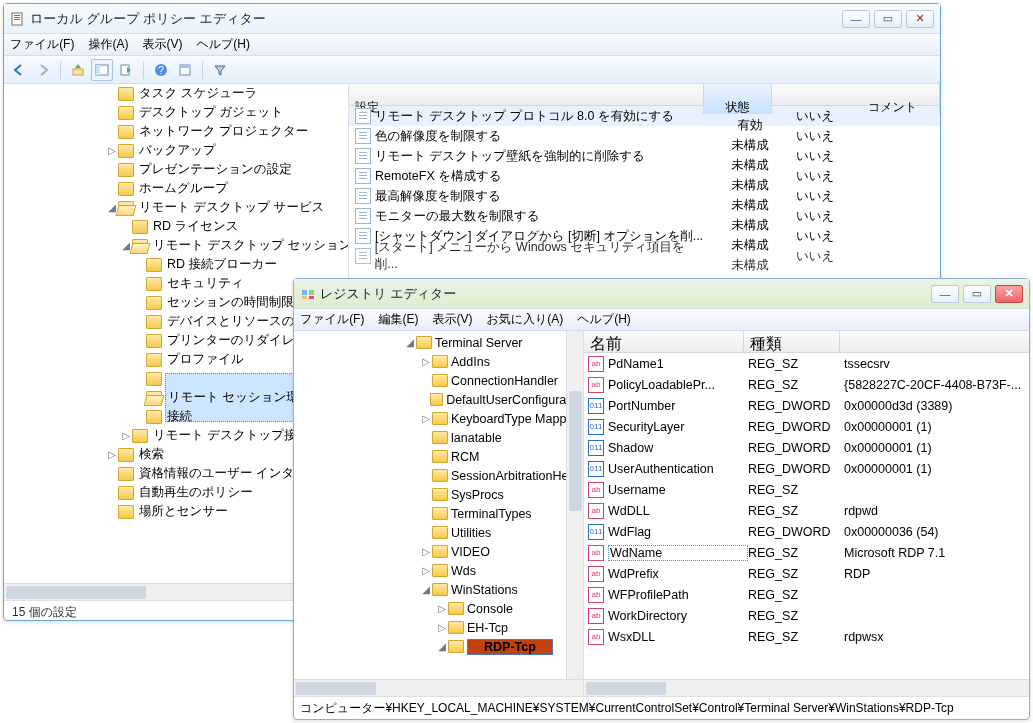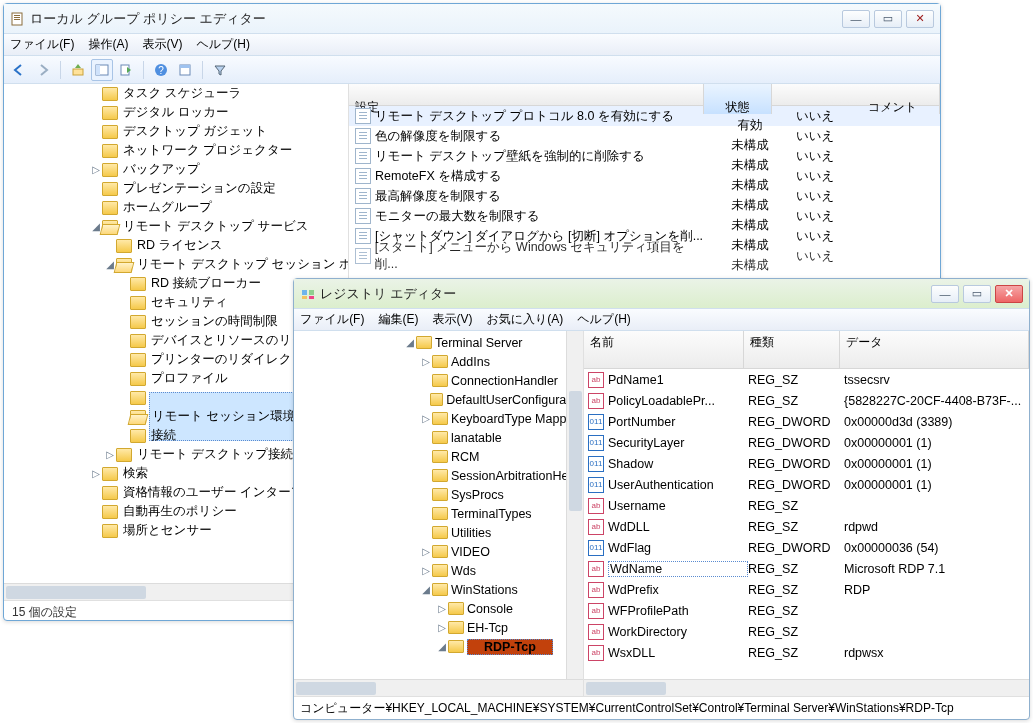--- a/index.html
+++ b/index.html
@@ -14,21 +14,21 @@
 .menubar { height: 22px; background: linear-gradient(#fafcff,#e9eef7); border-bottom: 1px solid #d0dfee; display: flex; align-items: center; padding: 0 6px; font-size: 12px; }
 .menubar span { margin-right: 14px; }
 .toolbar { height: 28px; background: linear-gradient(#f8fbff,#e5eefb); border-bottom: 1px solid #d0dfee; display: flex; align-items: center; padding: 0 4px; gap: 2px; }
 .tbtn { width: 22px; height: 22px; display: flex; align-items: center; justify-content: center; border: 1px solid transparent; border-radius: 2px; }
 .tsep { width: 1px; height: 18px; background: #c8d6e8; margin: 0 4px; }
 
 
 #gpe { left: 3px; top: 3px; width: 938px; height: 618px; }
 #gpe .body { display: flex; height: 516px; }
 #gpe .tree { width: 345px; border-right: 1px solid #e0e0e0; overflow: hidden; padding: 2px 0 0 0; font-size: 12.5px; position: relative; }
-#gpe .tree .inner { position: absolute; left: 0; top: 0; width: 380px; }
+#gpe .tree .inner { position: absolute; left: 16px; top: 0; width: 380px; }
 #gpe .tree .hsb { position: absolute; left: 0; right: 0; bottom: 0; height: 17px; background: #f0f0f0; border-top: 1px solid #dcdcdc; display: flex; }
 #gpe .tree .hsb .thumb { width: 140px; height: 13px; margin: 2px; background: #cfd8e2; border-radius: 2px; }
 #gpe .status { height: 22px; border-top: 1px solid #e0e0e0; font-size: 12px; padding: 3px 8px; color: #333; }
 
 .tnode { display: flex; align-items: center; height: 19px; padding-left: 0; white-space: nowrap; }
 .tnode .tw { width: 12px; text-align: center; color: #6b7b8c; font-size: 10px; }
 .tnode .fold { width: 16px; height: 14px; margin-right: 3px; background: linear-gradient(#ffe9a8,#f5c94a); border: 1px solid #d2a82f; border-radius: 1px; position: relative; }
 .tnode .fold.open::before { content: ""; position: absolute; left: -2px; top: 3px; width: 16px; height: 9px; background: linear-gradient(#fff2c8,#fdd87a); border: 1px solid #d2a82f; transform: skewX(-14deg); }
 .tnode.sel .lbl { background: #cde6ff; border: 1px dotted #5a8bd0; padding: 15px 2px; }
 .tnode .lbl { padding: 0 2px; }
@@ -62,21 +62,21 @@
 #reg .treecol .vsb { position: absolute; right: 0; top: 0; bottom: 17px; width: 17px; background: #f0f0f0; border-left: 1px solid #dcdcdc; }
 #reg .treecol .vsb .thumb { width: 13px; height: 120px; margin: 60px 2px 0; background: #cfd8e2; border-radius: 2px; }
 
 .rnode { display: flex; align-items: center; height: 19px; white-space: nowrap; }
 .rnode .tw { width: 12px; text-align: center; color: #6b7b8c; font-size: 10px; }
 .rnode .fold { width: 16px; height: 13px; margin-right: 3px; background: linear-gradient(#ffe9a8,#f5c94a); border: 1px solid #d2a82f; border-radius: 1px; }
 .rnode.sel .lbl { background: #c2410c; border: 1px dotted #5a8bd0; padding: 0 16px; font-weight: bold; }
 .ri1 { padding-left: 110px; } .ri2 { padding-left: 126px; } .ri3 { padding-left: 142px; }
 
 #reg .valcol { flex: 1; position: relative; overflow: hidden; font-size: 12.5px; }
-.vhdr { display: flex; height: 38px; background: linear-gradient(#fcfcfc,#ececec); border-bottom: 1px solid #d7d7d7; font-size: 12px; }
+.vhdr { display: flex; height: 22px; background: linear-gradient(#fcfcfc,#ececec); border-bottom: 1px solid #d7d7d7; font-size: 16px; }
 .vhdr div { border-right: 1px solid #d7d7d7; padding: 3px 6px; }
 .vrow { display: flex; height: 21px; align-items: center; }
 .vrow .vic { width: 16px; height: 16px; margin: 0 4px; border: 1px solid #c46; background: #fff; font-size: 8px; color: #c46; display: flex; align-items: center; justify-content: center; }
 .vrow .vic.dw { border-color: #2a6fc2; color: #2a6fc2; }
 .vrow.sel .name { border: 1px dotted #5a8bd0; padding: 0 1px; }
 .vcol-n { width: 140px; overflow: hidden; text-overflow: ellipsis; white-space: nowrap; }
 .vcol-t { width: 96px; }
 .vcol-d { flex: 1; overflow: hidden; white-space: nowrap; }
 
 #reg .status { height: 22px; border-top: 1px solid #e0e0e0; font-size: 12px; padding: 3px 6px; white-space: nowrap; overflow: hidden; }
@@ -161,25 +161,20 @@
     <div class="tree">
       <div class="inner" id="gpe-tree-inner">
           <div class="tnode ind1">
             <span class="tw"></span>
             <span class="fold"></span>
             <span class="lbl">タスク スケジューラ</span>
           </div>
           <div class="tnode ind1">
             <span class="tw"></span>
             <span class="fold"></span>
-            <span class="lbl">デジタル ロッカー</span>
-          </div>
-          <div class="tnode ind1">
-            <span class="tw"></span>
-            <span class="fold"></span>
             <span class="lbl">デスクトップ ガジェット</span>
           </div>
           <div class="tnode ind1">
             <span class="tw"></span>
             <span class="fold"></span>
             <span class="lbl">ネットワーク プロジェクター</span>
           </div>
           <div class="tnode ind1">
             <span class="tw">▷</span>
             <span class="fold"></span>
@@ -476,21 +471,20 @@
           <div class="thumb"></div>
         </div>
       <div class="hsb">
           <div class="thumb"></div>
         </div>
     </div>
     <div class="valcol">
       <div class="vhdr">
         <div style="width:160px">名前</div>
         <div style="width:96px">種類</div>
-        <div style="flex:1">データ</div>
       </div>
       <div id="reg-vals">
           <div class="vrow">
             <span class="vic ">ab</span>
             <span class="vcol-n name">PdName1</span>
             <span class="vcol-t">REG_SZ</span>
             <span class="vcol-d">tssecsrv</span>
           </div>
           <div class="vrow">
             <span class="vic ">ab</span>

